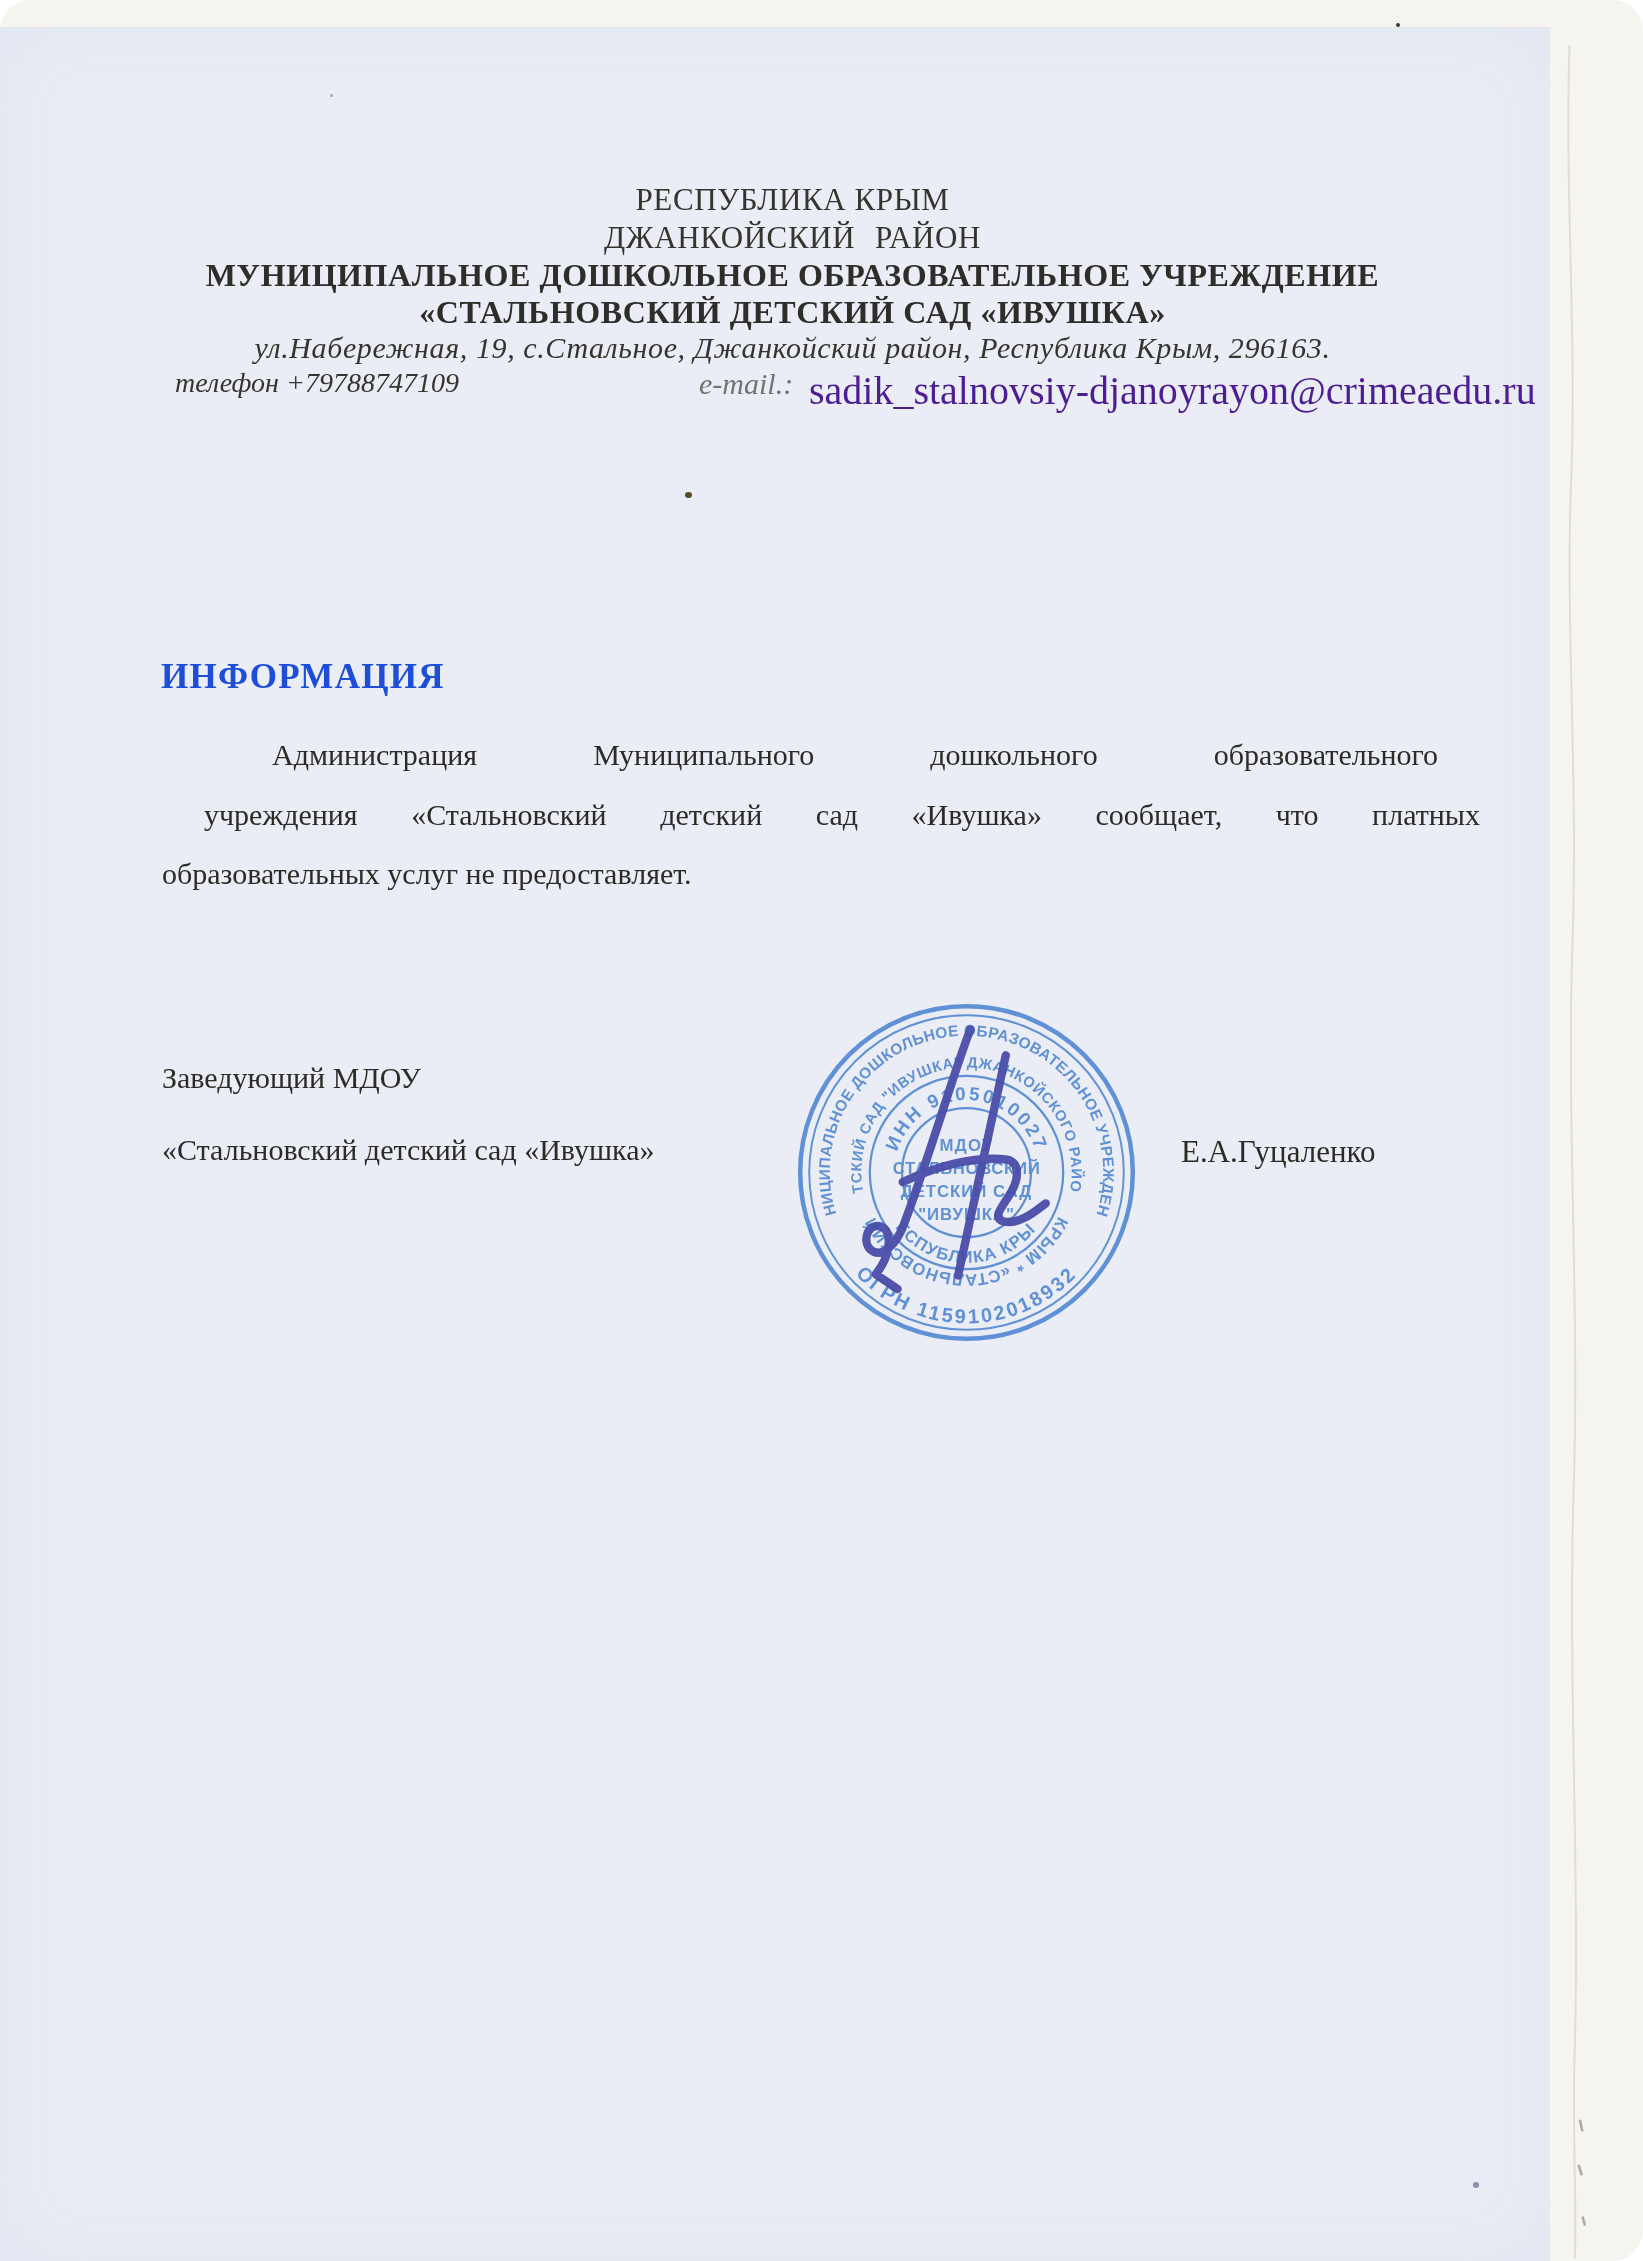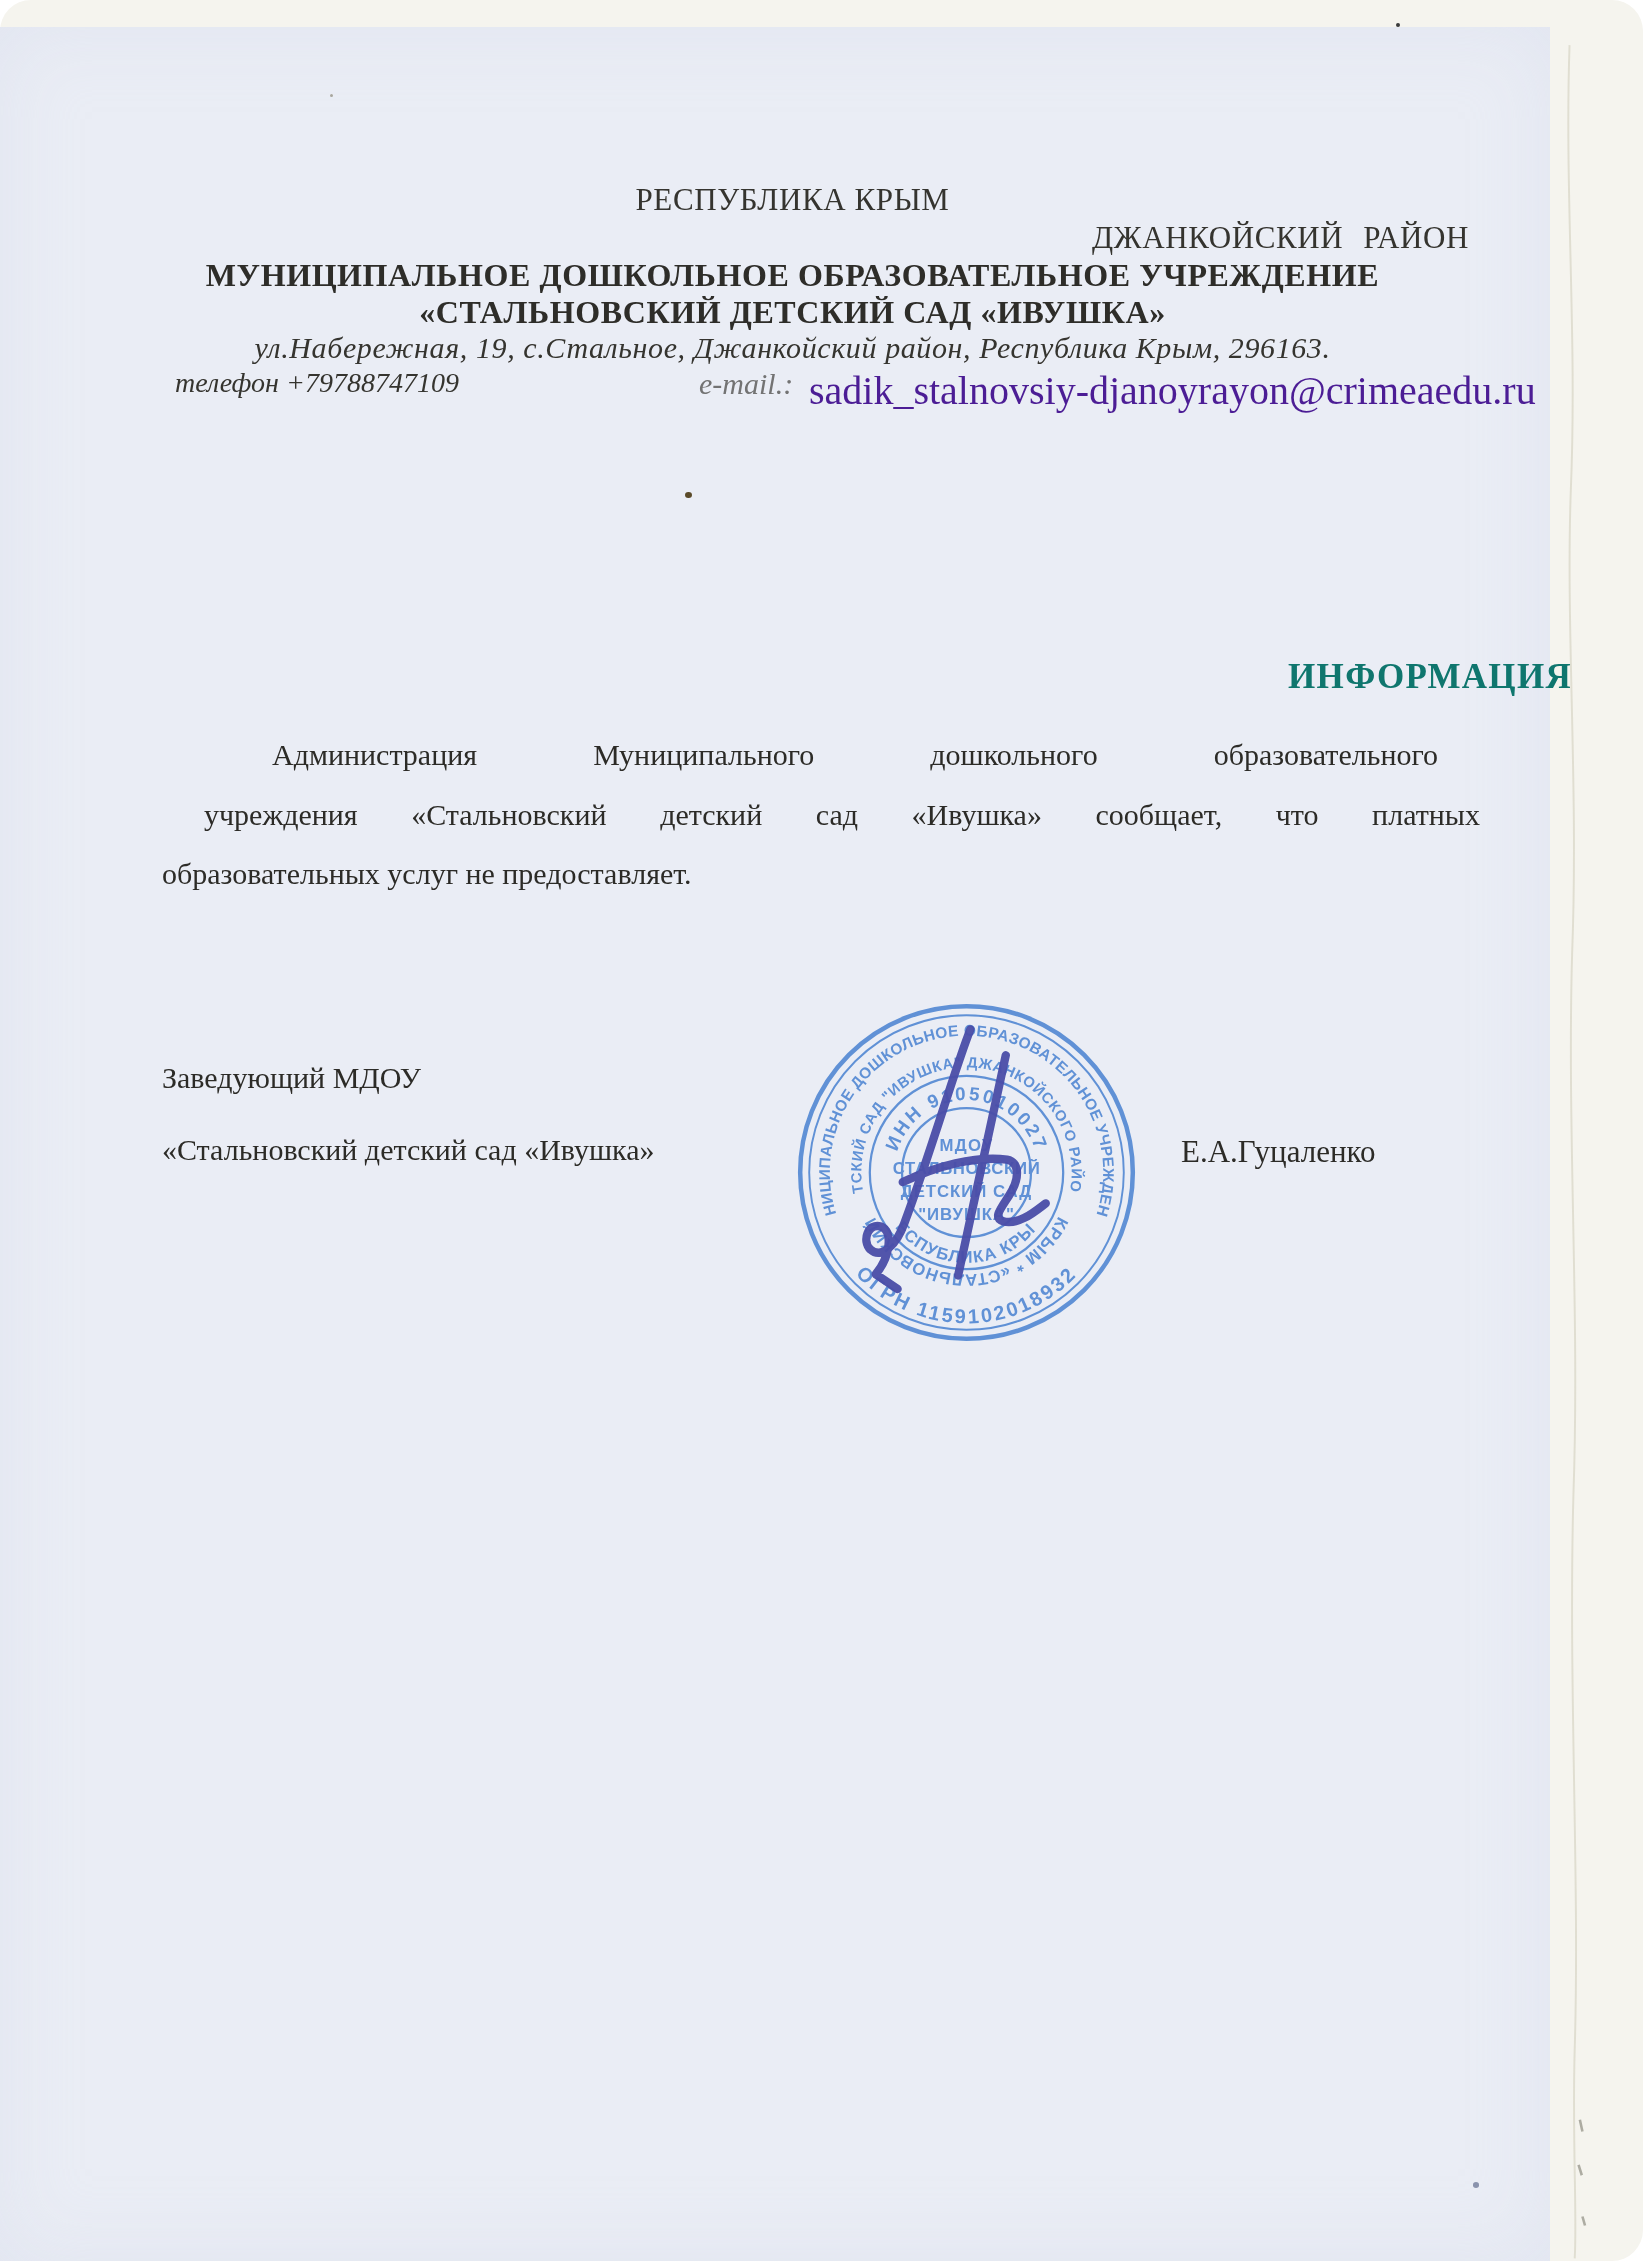--- a/index.html
+++ b/index.html
@@ -7,39 +7,39 @@
        font-family:"Liberation Serif", serif;}
   #scan{position:absolute;left:0;top:0;width:1643px;height:2261px;background:#f5f4ee;border-radius:31px;}
   #paper{position:absolute;left:0;top:27px;width:1550px;height:2234px;background:#eaedf5;
          box-shadow:inset 0 0 77px rgba(210,216,232,.35);}
   .abs{position:absolute;}
   .h-line{width:1353px;left:116px;text-align:center;font-size:31px;color:#35342f;
           letter-spacing:0.6px;white-space:nowrap;}
   .h-bold{font-weight:bold;font-size:32px;color:#2e2d29;}
   .h-italic{font-style:italic;font-size:30px;}
   .wide-gap{word-spacing:11.6px;}
-  #doc-title{left:161px;width:1411px;text-align:right;font-size:35px;font-weight:bold;
-             letter-spacing:1.3px;color:#0f766e;}
+  #doc-title{left:161px;width:1411px;text-align:left;font-size:35px;font-weight:bold;
+             letter-spacing:1.3px;color:#1d4ed8;}
   .body-line{left:162px;width:1276px;font-size:30px;color:#2c2b27;white-space:nowrap;}
   .just{text-align:justify;text-align-last:justify;white-space:normal;}
   .indent{padding-left:110px;width:1166px;}
   .sig{font-size:30px;color:#2c2b27;white-space:nowrap;}
   .speck{position:absolute;border-radius:50%;}
   svg text{font-family:"Liberation Sans", sans-serif;font-weight:bold;}
   #stamp{opacity:.88;}
   #stamp-sig{opacity:.95;}
 </style>
 </head>
 <body>
 
 <div id="scan">
   <div id="paper"></div>
 
   <div class="abs h-line" style="top:182px;">РЕСПУБЛИКА КРЫМ</div>
-  <div class="abs h-line wide-gap" style="top:220px;text-align:right;">ДЖАНКОЙСКИЙ РАЙОН</div>
+  <div class="abs h-line wide-gap" style="top:220px;">ДЖАНКОЙСКИЙ РАЙОН</div>
   <div class="abs h-line h-bold" style="top:257px;">МУНИЦИПАЛЬНОЕ ДОШКОЛЬНОЕ ОБРАЗОВАТЕЛЬНОЕ УЧРЕЖДЕНИЕ</div>
   <div class="abs h-line h-bold" style="top:294px;">«СТАЛЬНОВСКИЙ ДЕТСКИЙ САД «ИВУШКА»</div>
   <div class="abs h-line h-italic" style="top:331px;">ул.Набережная, 19,  с.Стальное, Джанкойский  район, Республика Крым, 296163.</div>
   <div class="abs" style="top:367px;left:0;width:1550px;height:39px;">
     <span class="abs h-italic" style="left:175px;top:0;font-size:28px;color:#35342f;">телефон +79788747109</span>
     <span class="abs h-italic" style="left:699px;top:0;font-size:30px;color:#737373;">e-mail.:</span>
     <span class="abs" style="left:809px;top:0;font-size:40px;color:#4c1d95;">sadik_stalnovsiy-djanoyrayon@crimeaedu.ru</span>
   </div>
 
   <div class="abs" id="doc-title" style="top:657px;">ИНФОРМАЦИЯ</div>

